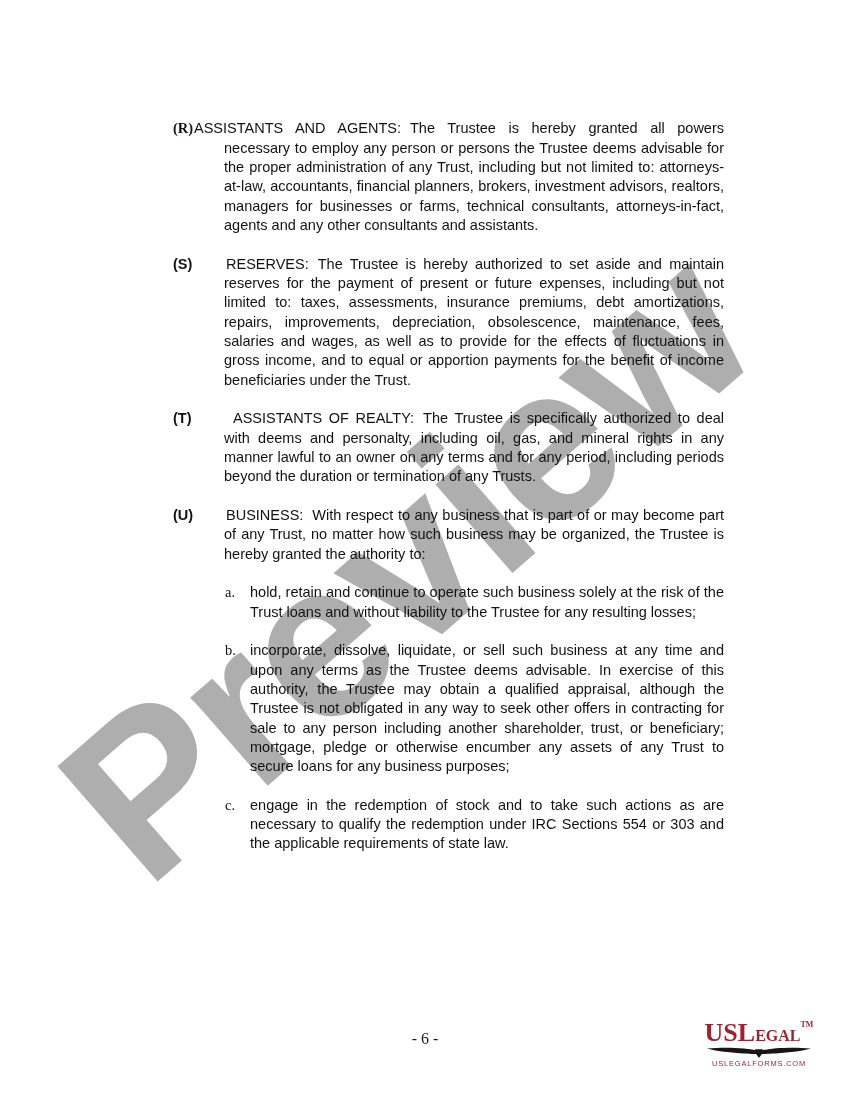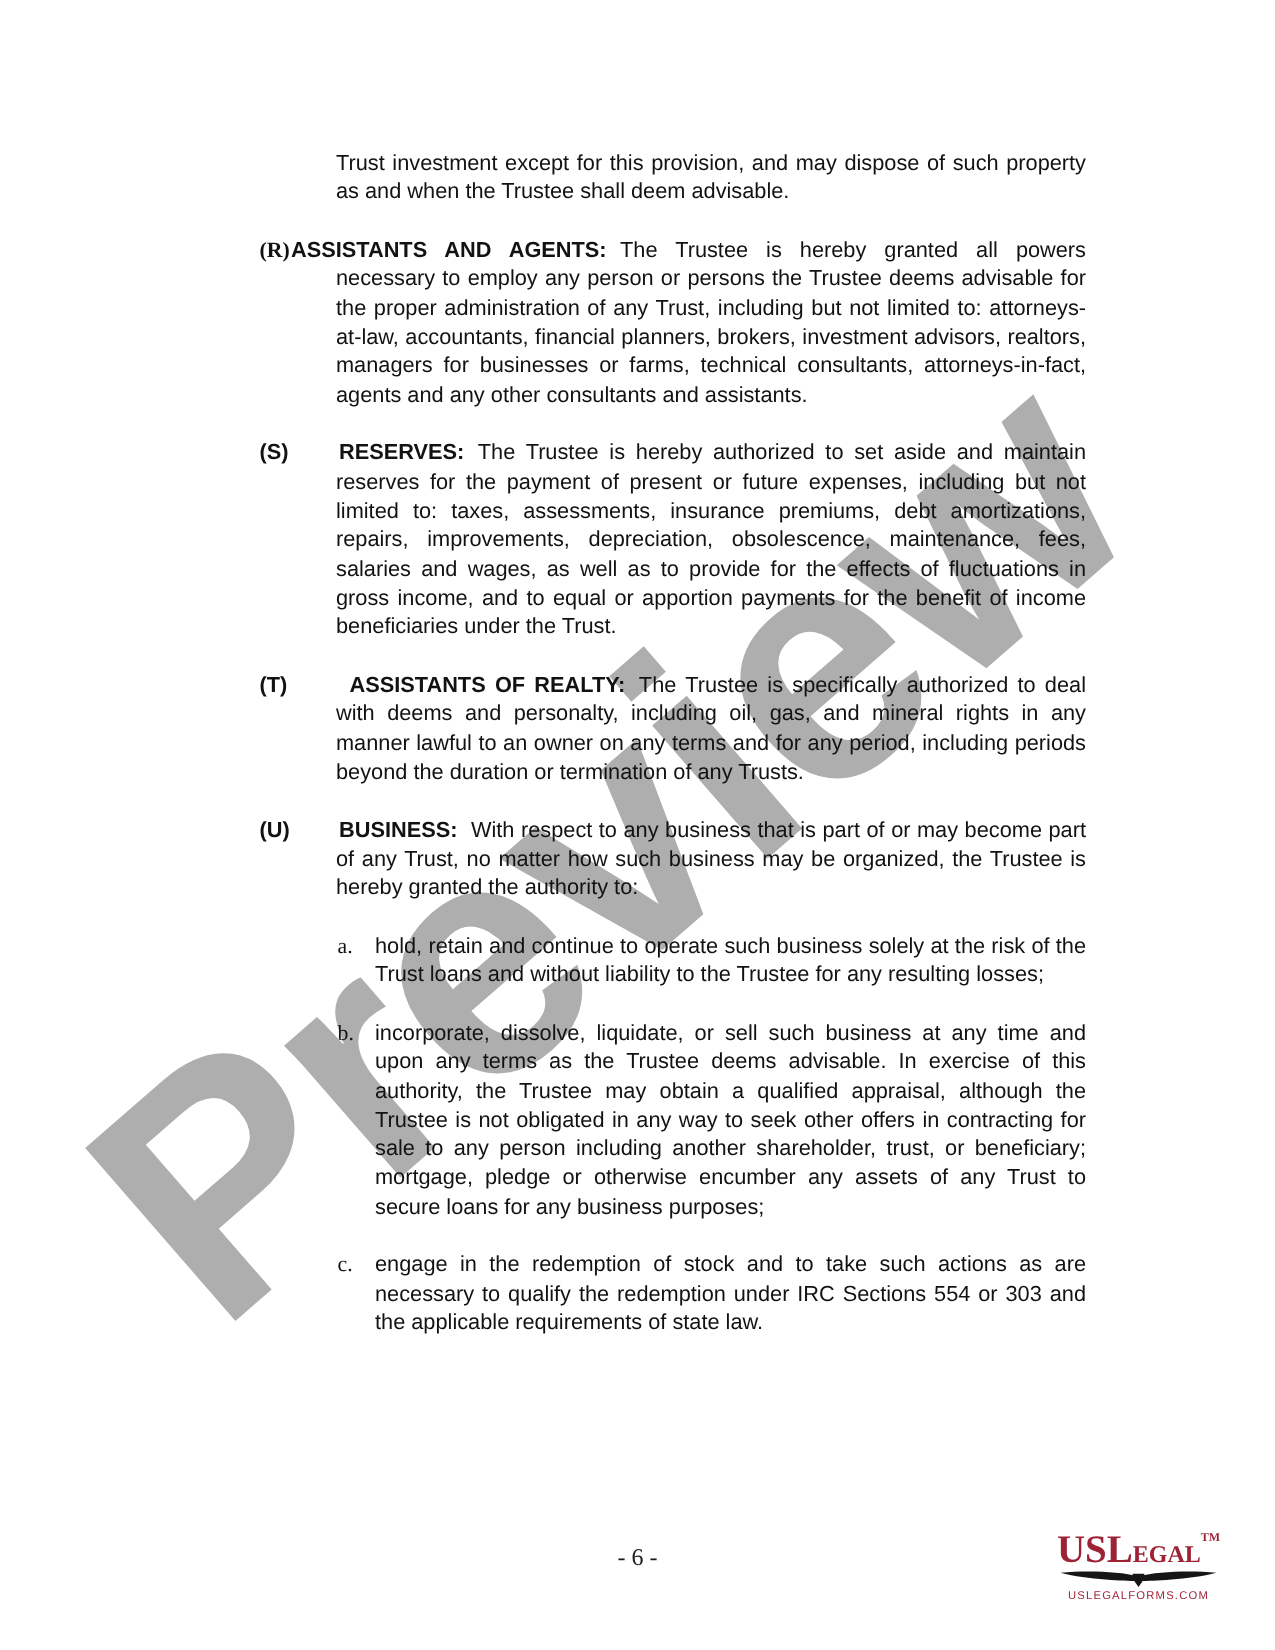--- a/index.html
+++ b/index.html
@@ -50,21 +50,21 @@
     font-weight:bold;
     text-align:left;
   }
   .section-label.serif { font-family:"Liberation Serif", serif; }
 
   .section.indent-r .para { text-indent:-30px; }
   .section.indent-s .para { text-indent:2px; }
   .section.indent-t .para { text-indent:9px; }
   .section.indent-u .para { text-indent:2px; }
 
-  .section-heading { font-weight:bold; margin-right:9px; }
+  .section-heading { font-weight:normal; margin-right:9px; }
 
   .list-item { margin-left:26px; }
   .item-label {
     position:absolute; left:-25px; top:0;
     font-family:"Liberation Serif", serif;
     text-align:left;
   }
 
   
   .page-number {
@@ -106,21 +106,20 @@
 </style>
 </head>
 <body>
 
 <div class="page">
 
   <div class="watermark" style="color: rgb(174, 174, 174);">Preview</div>
 
   <div class="content">
 
-    <p class="para">Trust investment except for this provision, and may dispose of such property as and when the Trustee shall deem advisable.</p>
 
     <div class="section indent-r">
       <span class="section-label serif">(R)</span>
       <p class="para">
         <span class="section-heading">ASSISTANTS AND AGENTS:</span><span>The Trustee is hereby granted all powers necessary to employ any person or persons the Trustee deems advisable for the proper administration of any Trust, including but not limited to: attorneys-at-law, accountants, financial planners, brokers, investment advisors, realtors, managers for businesses or farms, technical consultants, attorneys-in-fact, agents and any other consultants and assistants.</span>
       </p>
     </div>
 
     <div class="section indent-s">
       <span class="section-label">(S)</span>

